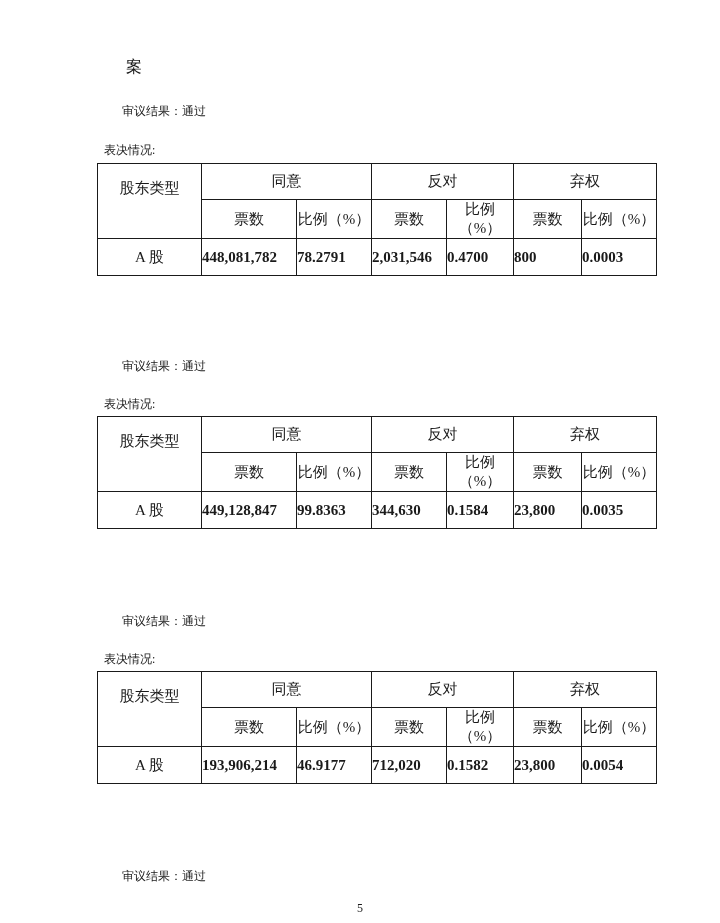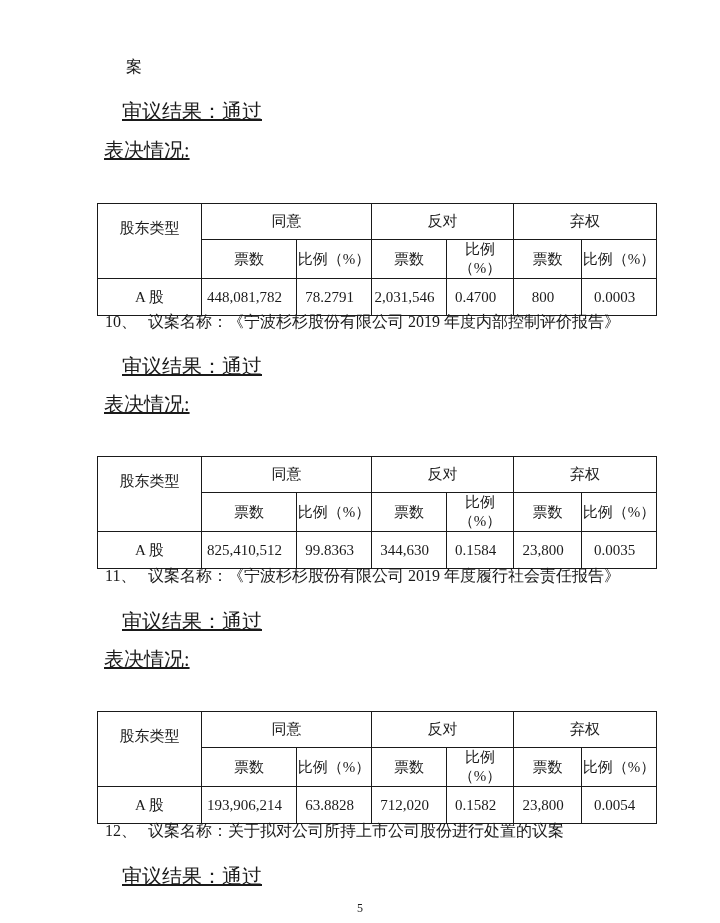--- a/index.html
+++ b/index.html
@@ -8,44 +8,43 @@
     position:relative;
     width:720px;
     height:923px;
     background:#ffffff;
     color:#1a1a1a;
     font-family:"Liberation Serif","DejaVu Serif",serif;
     overflow:hidden;
   }
   .abs { position:absolute; white-space:nowrap; }
   .body-text { font-size:16px; line-height:18px; }
-  .label-text { font-size:20px; line-height:18px;text-decoration:underline; }
+  .label-text { font-size:12px; line-height:18px; }
   .section-title { font-size:16px; line-height:18px; }
   .num-label { display:inline-block; width:43px; }
   .vote-table {
     position:absolute;
     left:97px;
     width:559px;
     border-collapse:collapse;
     table-layout:fixed;
     font-size:15px;
-    margin-top:40px;
   }
   .vote-table td {
     border:1px solid #1a1a1a;
     text-align:center;
     vertical-align:middle;
     padding:0;
     overflow:hidden;
   }
   .vote-table tr.r1 td { height:36px; }
   .vote-table tr.r2 td { height:37px; }
   .vote-table tr.r3 td { height:37px; }
   .vote-table td.shareholder-cell { padding-bottom:26px; }
-  .vote-table td.num { text-align:center; padding-right:9px; }
+  .vote-table td.num { text-align:left; padding-right:9px;font-weight:bold; }
   .page-num {
     position:absolute;
     top:901px;
     left:0;
     width:720px;
     text-align:center;
     font-size:12px;
   }
 </style>
 </head>
@@ -88,23 +87,20 @@
       <td class="num">448,081,782</td>
       <td class="num">78.2791</td>
       <td class="num">2,031,546</td>
       <td class="num">0.4700</td>
       <td class="num">800</td>
       <td class="num">0.0003</td>
     </tr>
   </tbody>
     </table>
 
-  <div class="abs section-title" style="left:105px; top:313px">
-    <span class="num-label">10、</span><span>议案名称：《宁波杉杉股份有限公司 2019 年度内部控制评价报告》</span>
-  </div>
   <div class="abs label-text" style="left:122px; top:357px">审议结果：通过</div>
   <div class="abs label-text" style="left:104px; top:395px">表决情况:</div>
 
   <table class="vote-table" style="top:416px">
     <colgroup>
       <col style="width:104px">
         <col style="width:95px">
         <col style="width:75px">
       <col style="width:75px">
         <col style="width:67px">
@@ -121,33 +117,30 @@
     <tr class="r2">
       <td>票数</td>
       <td>比例（%）</td>
       <td>票数</td>
       <td>比例（%）</td>
       <td>票数</td>
       <td>比例（%）</td>
     </tr>
     <tr class="r3">
       <td>A 股</td>
-      <td class="num">825,410,512</td>
+      <td class="num">449,128,847</td>
       <td class="num">99.8363</td>
       <td class="num">344,630</td>
       <td class="num">0.1584</td>
       <td class="num">23,800</td>
       <td class="num">0.0035</td>
     </tr>
   </tbody>
     </table>
 
-  <div class="abs section-title" style="left:105px; top:567px">
-    <span class="num-label">11、</span><span>议案名称：《宁波杉杉股份有限公司 2019 年度履行社会责任报告》</span>
-  </div>
   <div class="abs label-text" style="left:122px; top:612px">审议结果：通过</div>
   <div class="abs label-text" style="left:104px; top:650px">表决情况:</div>
 
   <table class="vote-table" style="top:671px">
     <colgroup>
       <col style="width:104px">
         <col style="width:95px">
         <col style="width:75px">
       <col style="width:75px">
         <col style="width:67px">
@@ -165,29 +158,26 @@
       <td>票数</td>
       <td>比例（%）</td>
       <td>票数</td>
       <td>比例（%）</td>
       <td>票数</td>
       <td>比例（%）</td>
     </tr>
     <tr class="r3">
       <td>A 股</td>
       <td class="num">193,906,214</td>
-      <td class="num">63.8828</td>
+      <td class="num">46.9177</td>
       <td class="num">712,020</td>
       <td class="num">0.1582</td>
       <td class="num">23,800</td>
       <td class="num">0.0054</td>
     </tr>
   </tbody>
     </table>
 
-  <div class="abs section-title" style="left:105px; top:822px">
-    <span class="num-label">12、</span><span>议案名称：关于拟对公司所持上市公司股份进行处置的议案</span>
-  </div>
   <div class="abs label-text" style="left:122px; top:867px">审议结果：通过</div>
 
   <div class="page-num">5</div>
 
 </div>
 
 </body></html>

